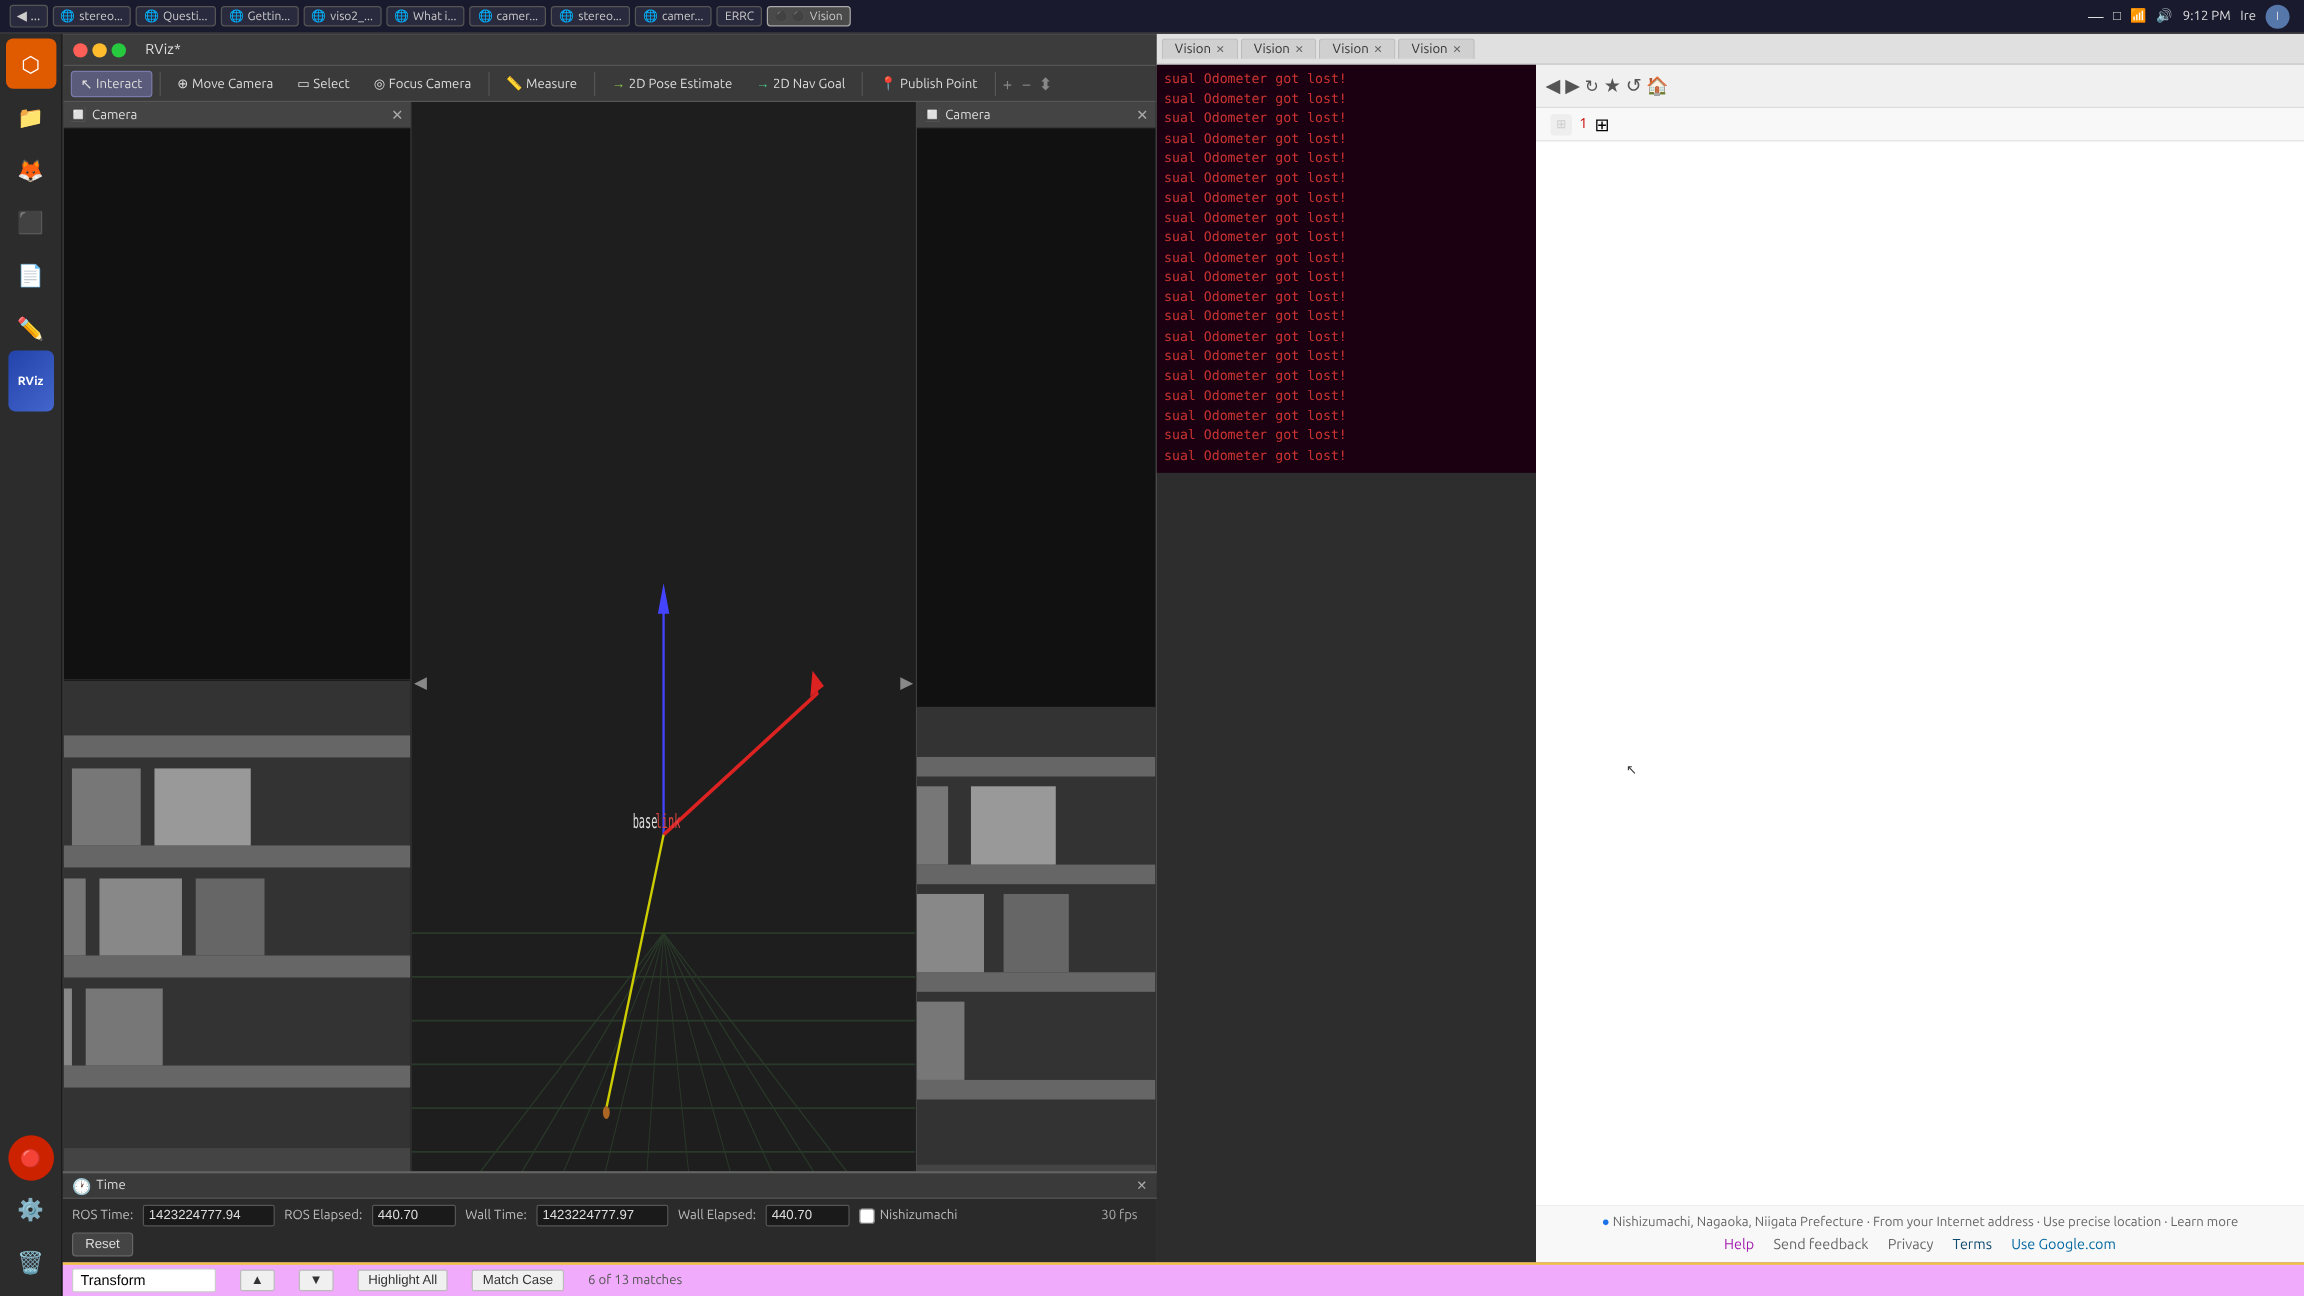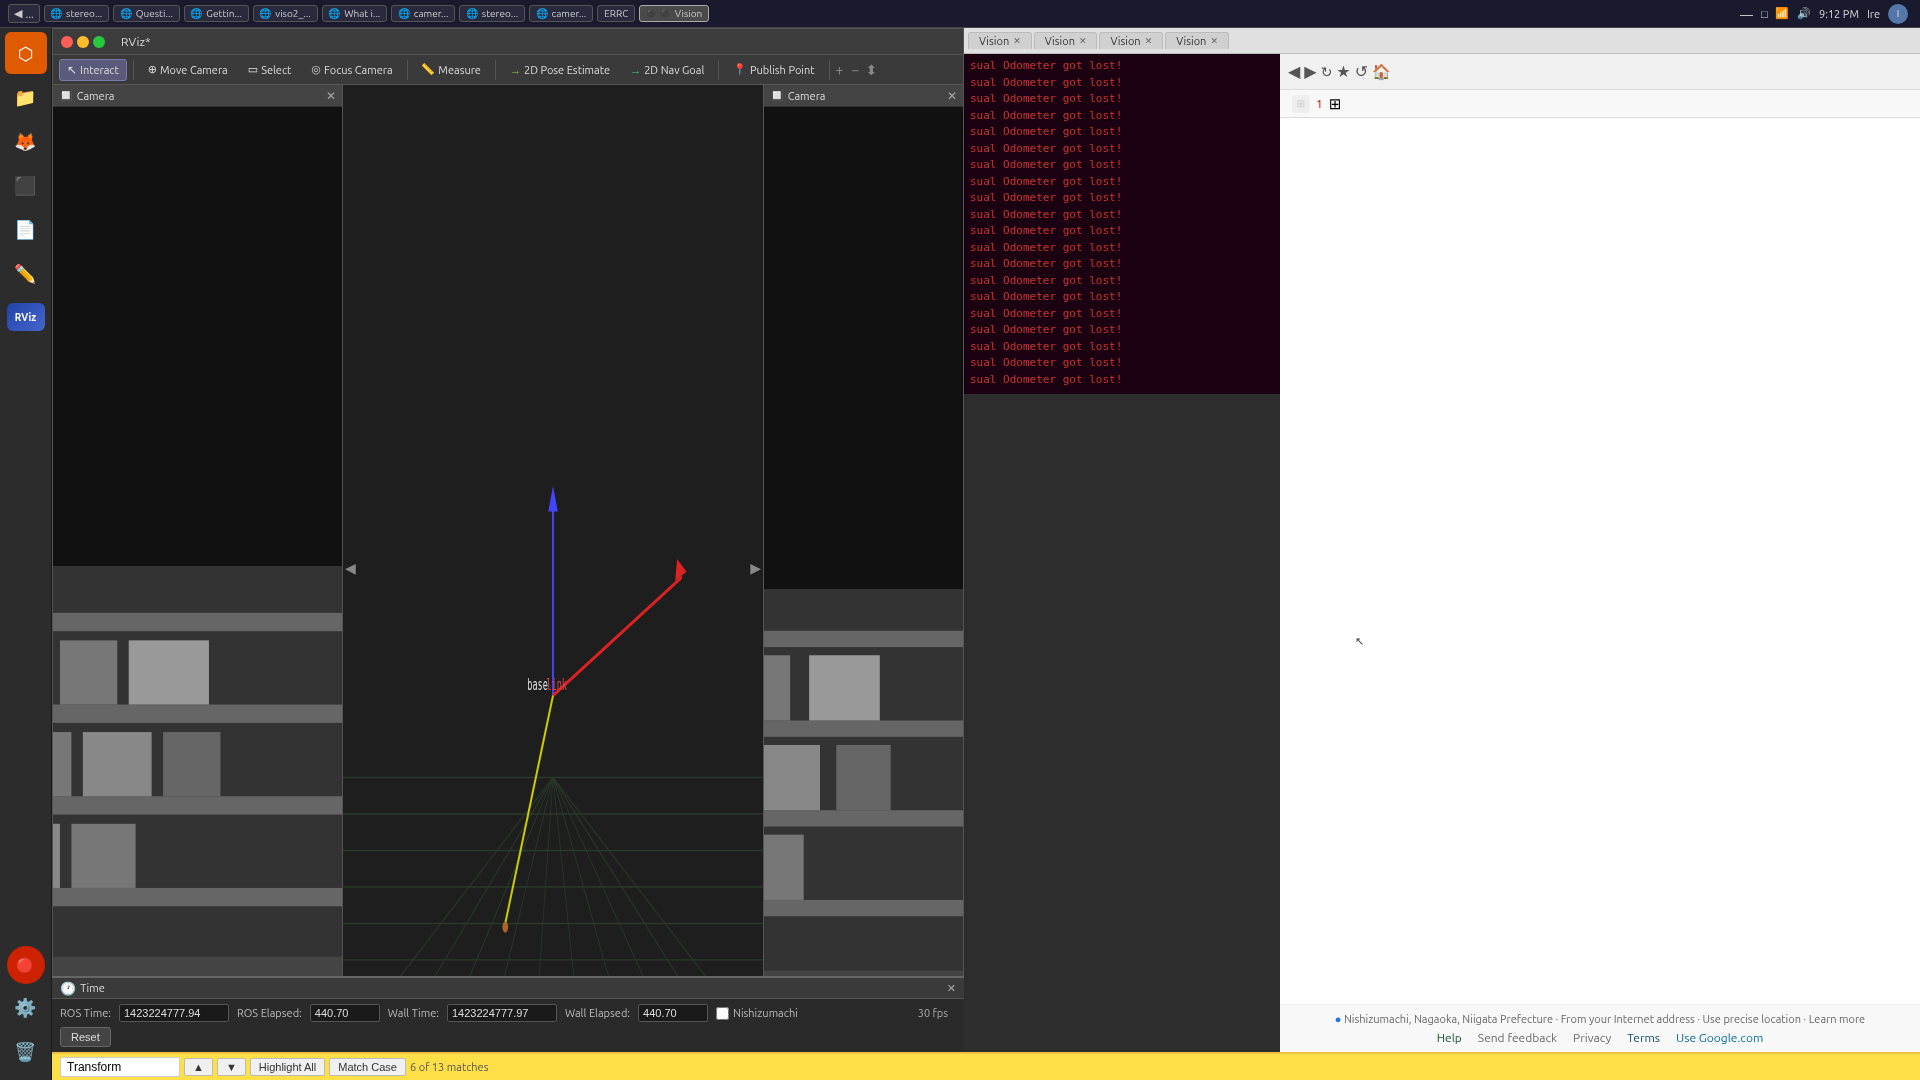--- a/index.html
+++ b/index.html
@@ -150,22 +150,22 @@
       background: #1a0010; overflow: hidden;
     }
     .right-terminal-content {
       padding: 4px 6px; font-family: monospace; font-size: 11px;
       color: #cc3333; line-height: 1.5;
     }
 
     
     .bottom-searchbar {
       position: absolute; bottom: 0; left: 52px; right: 0; height: 28px;
-      background: #fde047; border-top: 2px solid #f0c040;
-      display: flex; align-items: center; padding: 0 8px; gap: 4px;
+      background: #f0abfc; border-top: 2px solid #f0c040;
+      display: flex; align-items: center; padding: 0 8px; gap: 20px;
       font-size: 12px;
     }
     .search-input {
       background: white; border: 1px solid #ccc; padding: 2px 6px;
       font-size: 12px; width: 120px; border-radius: 2px;
     }
     .search-btn {
       padding: 2px 8px; background: #f0f0f0; border: 1px solid #bbb;
       border-radius: 2px; font-size: 11px; cursor: pointer; color: #333;
     }
@@ -182,21 +182,21 @@
       border-right: 1px solid transparent;
     }
     .cam-tab.active {
       background: #4a4a6a; color: white;
       border-color: #666; border-radius: 3px 3px 0 0;
       border-bottom: 2px solid #7a7aaa;
     }
 
     
     .rviz-brand {
-      width: 38px; height: 28px; display: flex; align-items: center; justify-content: center;
+      width: 38px; height: 51px; display: flex; align-items: center; justify-content: center;
       font-size: 10px; font-weight: bold; color: white;
       background: linear-gradient(135deg, #2244aa, #4466cc);
       border-radius: 6px;
     }
   </style>
 </head>
 <body>
 
 <div class="os-topbar">
   <div class="os-topbar-left">
@@ -584,21 +584,21 @@
 
       <div style="position:absolute; left:75px; top:517px; color:#333; font-size:11px; pointer-events:none;">↖</div>
     </div>
 
     <div style="padding:8px 0; background:#f8f8f8; border-top:1px solid #eee;">
       <div style="text-align:center; font-size:11px; color:#666; margin-bottom:6px;">
         <span style="color:#1a73e8;">●</span>
         <span>Nishizumachi, Nagaoka, Niigata Prefecture · From your Internet address · Use precise location · Learn more</span>
       </div>
       <div style="display:flex; justify-content:center; gap:16px;">
-        <a style="color:#14532d;font-size:12px;text-decoration:none;cursor:pointer;">Help</a>
+        <a style="color:#a21caf;font-size:12px;text-decoration:none;cursor:pointer;">Help</a>
         <a style="color:#666;font-size:12px;text-decoration:none;cursor:pointer;">Send feedback</a>
         <a style="color:#666;font-size:12px;text-decoration:none;cursor:pointer;">Privacy</a>
         <a style="color:#0c4a6e;font-size:12px;text-decoration:none;cursor:pointer;">Terms</a>
         <a style="color:#0369a1;font-size:12px;text-decoration:none;cursor:pointer;">Use Google.com</a>
       </div>
     </div>
   </div>
 </div>
 
 <div class="bottom-searchbar">

